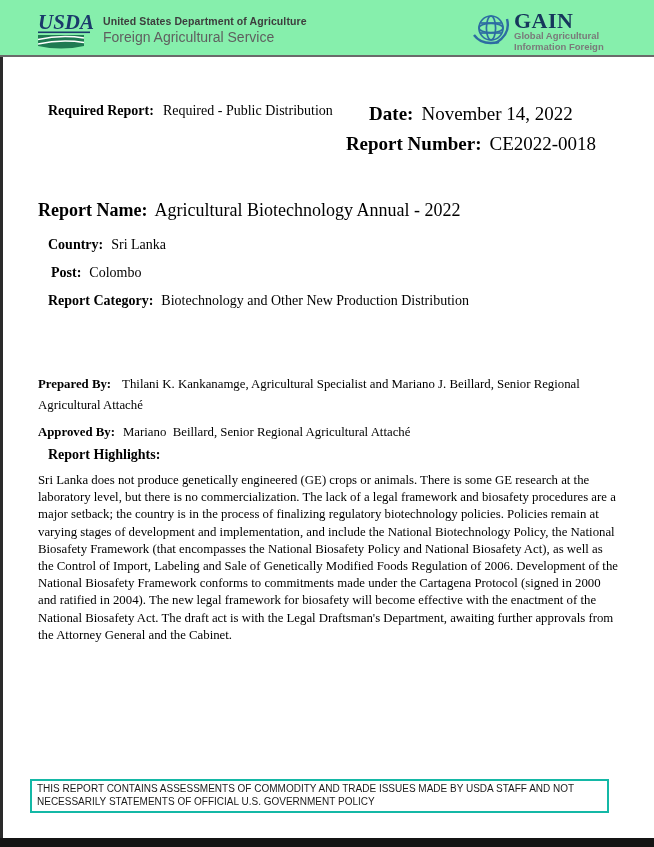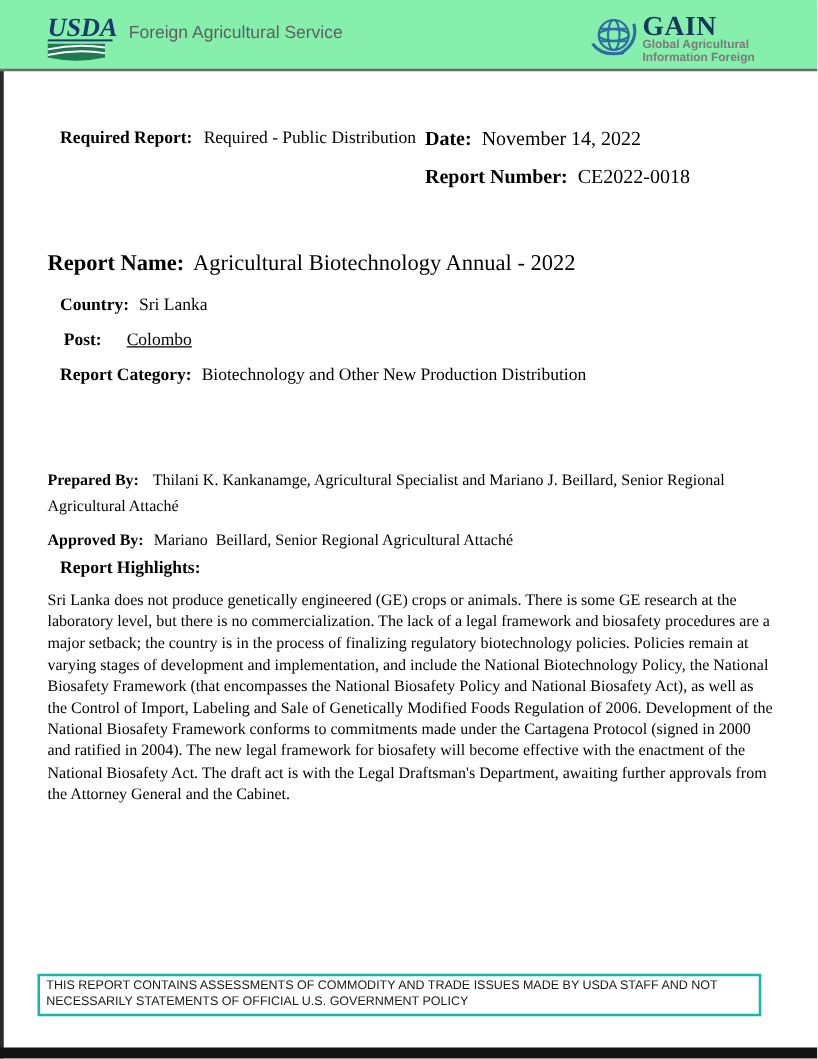--- a/index.html
+++ b/index.html
@@ -28,21 +28,21 @@
 
   
   .usda-text{fill:var(--usda-blue,#1a3a6b);}
   .usda-green{fill:var(--usda-green,#1f7a52);}
 
   
   .row{position:absolute;left:48px;font-size:14px;white-space:nowrap;}
   .lbl{font-weight:bold;}
   .val{white-space:pre-wrap;}
   .gap{margin-left:9px;}
-  .meta-right{position:absolute;left:340px;width:262px;text-align:left;font-size:16px;white-space:nowrap;}
+  .meta-right{position:absolute;left:340px;width:262px;text-align:center;font-size:19px;white-space:nowrap;}
   .report-name{position:absolute;left:38px;top:200px;font-size:18px;white-space:nowrap;}
   .report-name .val{margin-left:7px;}
   .wrapblock{position:absolute;left:38px;width:581px;font-size:12.8px;line-height:21px;white-space:normal;}
   .wrapblock .val{margin-left:11px;}
   .para{position:absolute;left:38px;top:472px;width:582px;font-size:12.8px;line-height:17.2px;text-align:left;}
 
   
   .footer-box{
     position:absolute;left:30px;top:779px;width:565px;
     border:2px solid #14b8a6;padding:2px 5px;
@@ -62,20 +62,21 @@
   <div class="hdr">
     <div class="usda-block">
       <svg width="58" height="38" viewBox="0 0 58 38">
         <text x="0" y="17" font-family="Liberation Serif, serif" font-size="21" font-weight="bold" font-style="italic" class="usda-text">USDA</text>
         <rect x="0" y="19.5" width="52" height="1.6" class="usda-text"></rect>
         <path class="usda-green" d="M0 23 h46 v11 q-23 5 -46 0 z"></path>
         <path d="M0 27.5 q23 -5 46 -1.5" stroke="#ffffff" stroke-width="1.6" fill="none"></path>
         <path d="M0 32 q23 -5 46 -1.5" stroke="#ffffff" stroke-width="1.6" fill="none"></path>
       </svg>
       <div class="dept">
+        <div class="dept1">United States Department of Agriculture</div>
         <div class="dept2">Foreign Agricultural Service</div>
       </div>
     </div>
     <div class="gain-block">
       <svg width="38" height="38" viewBox="0 0 38 38" fill="none" stroke="var(--gain-blue,#2d6ca2)" stroke-width="1.7">
         <circle cx="19" cy="17" r="12"></circle>
         <ellipse cx="19" cy="17" rx="12" ry="4.6"></ellipse>
         <ellipse cx="19" cy="17" rx="4.6" ry="12"></ellipse>
         <path d="M8.4 12 h21.2"></path>
         <path d="M8.4 22 h21.2"></path>
@@ -101,21 +102,21 @@
     <span class="lbl">Report Number:</span><span class="val" style="margin-left:8px;">CE2022-0018</span>
   </div>
 
   <div class="report-name">
     <span class="lbl">Report Name:</span><span class="val">Agricultural Biotechnology Annual - 2022</span>
   </div>
   <div class="row" style="top:237px;">
     <span class="lbl">Country:</span><span class="val" style="margin-left:8px;">Sri Lanka</span>
   </div>
   <div class="row" style="top:265px;margin-left:3px;">
-    <span class="lbl">Post:</span><span class="val" style="margin-left:20px;text-decoration:underline;">Colombo</span>
+    <span class="lbl">Post:</span><span class="val" style="margin-left:8px;">Colombo</span>
   </div>
   <div class="row" style="top:293px;">
     <span class="lbl">Report Category:</span><span class="val" style="margin-left:8px;">Biotechnology and Other New Production Distribution</span>
   </div>
 
   <div class="wrapblock" style="top:422px;">
     <span class="lbl">Approved By:</span><span class="val" style="margin-left:8px;">Mariano  Beillard, Senior Regional Agricultural Attaché</span>
   </div>
   <div class="wrapblock" style="top:374px;">
     <span class="lbl">Prepared By:</span><span class="val">Thilani K. Kankanamge, Agricultural Specialist and Mariano J. Beillard, Senior Regional Agricultural Attaché</span>

